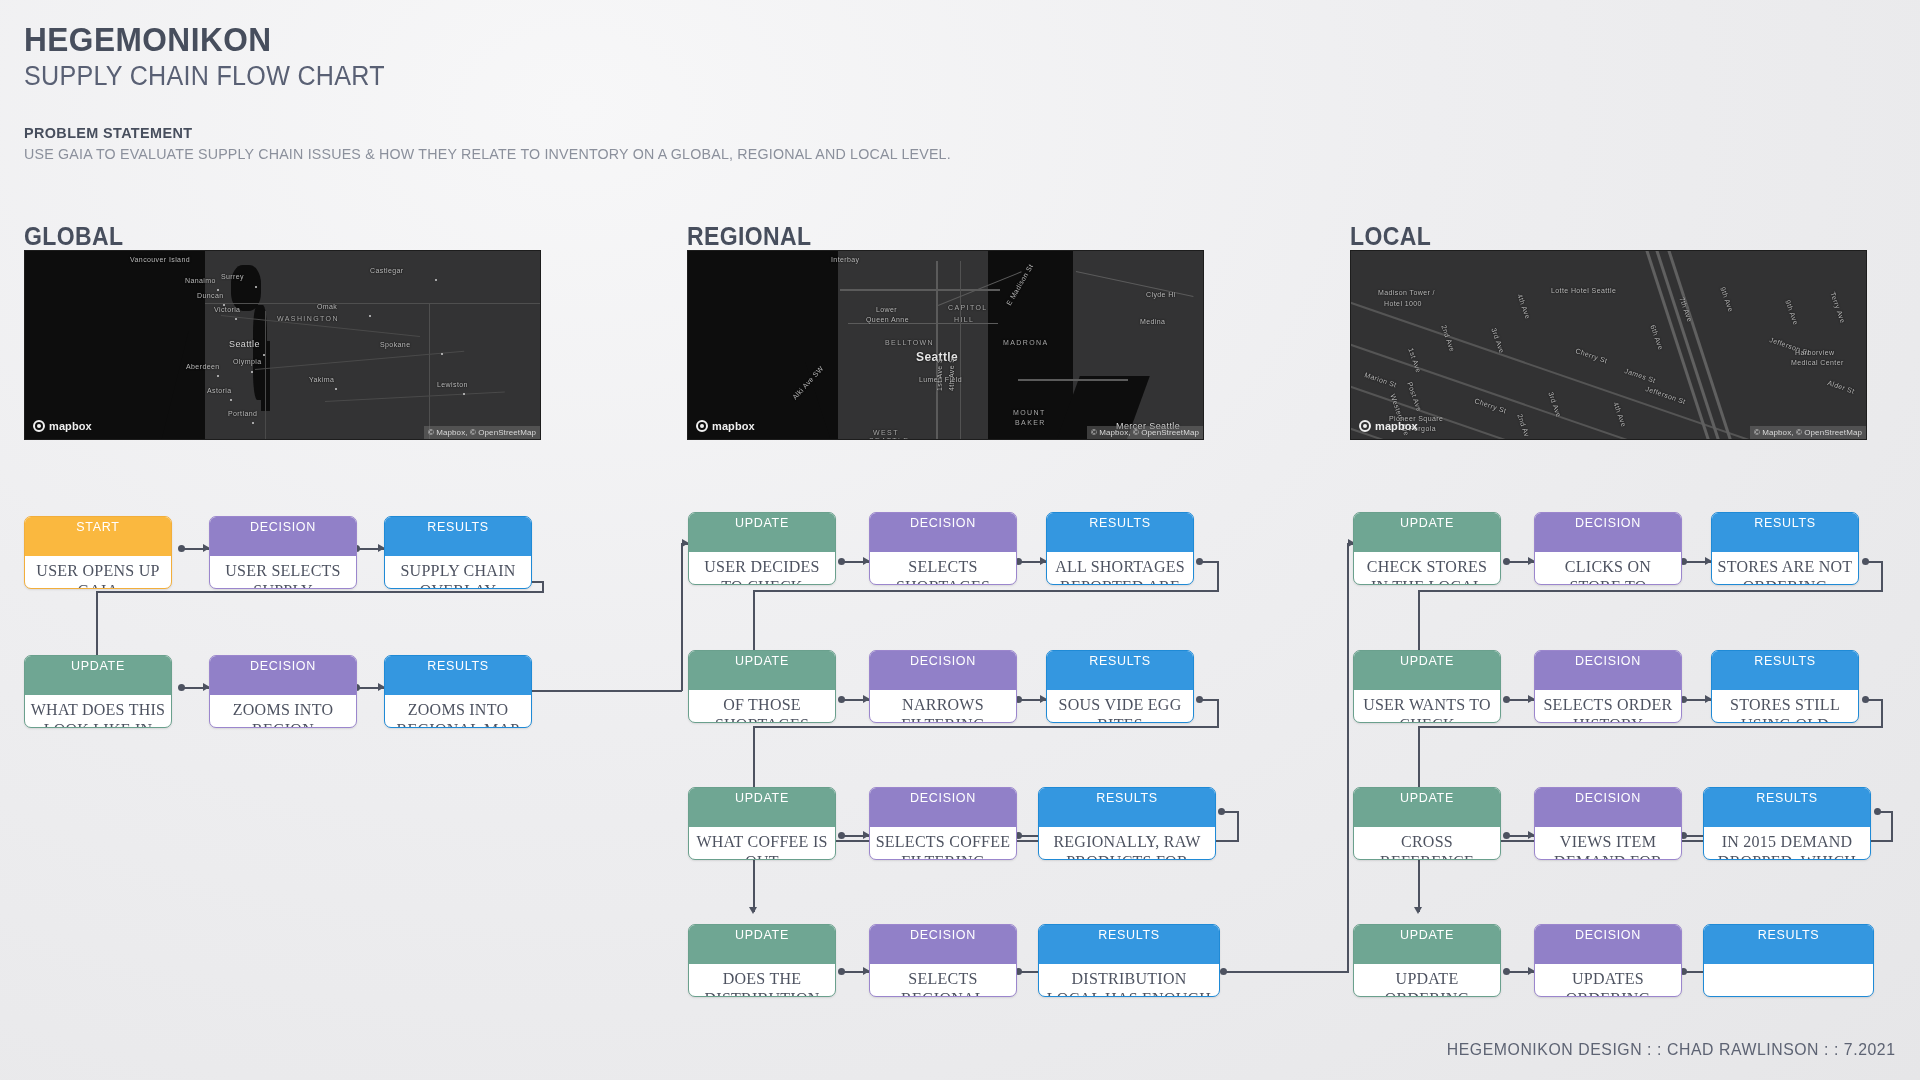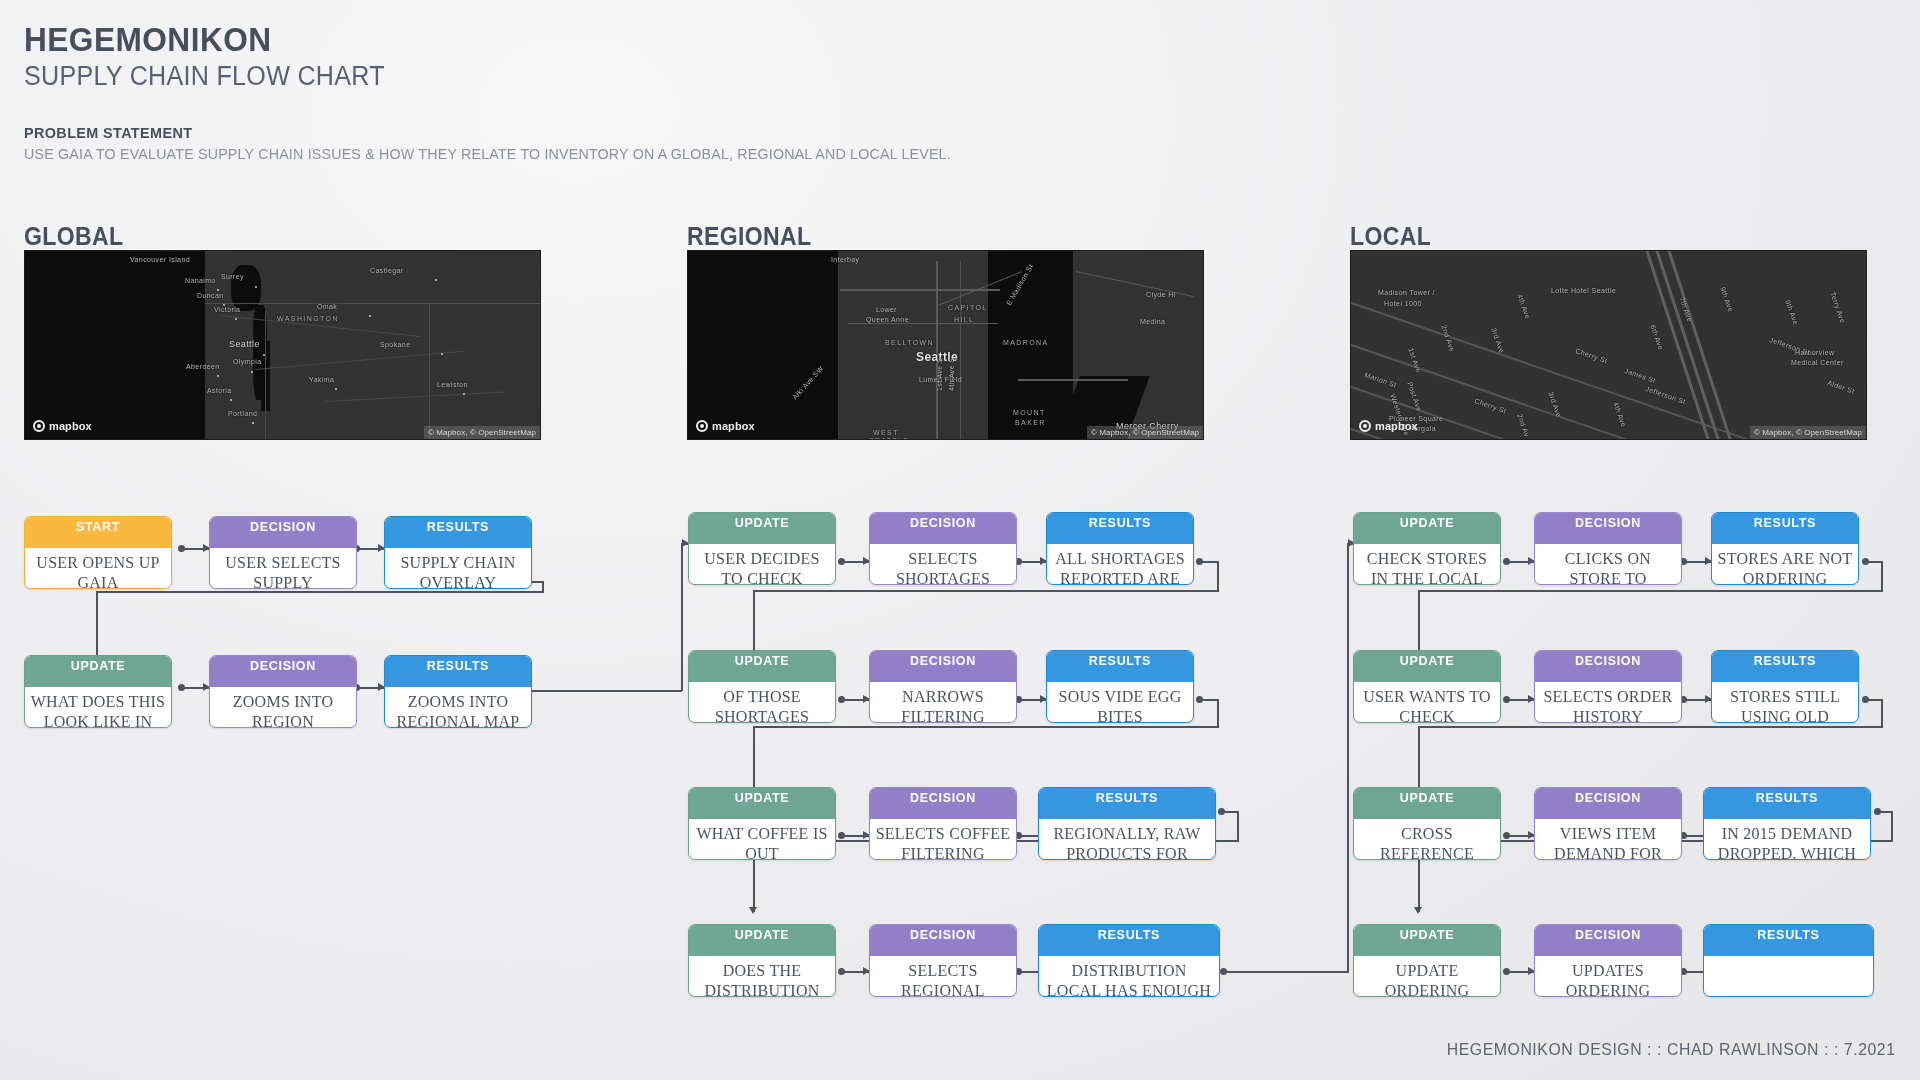--- a/index.html
+++ b/index.html
@@ -88,23 +88,23 @@
   }
 
   
   .node {
     position: absolute; border-radius: 7px; background: #ffffff;
     border: 1.5px solid #999; overflow: hidden;
     box-shadow: 0 1px 2px rgba(0,0,0,.10);
     display: flex; flex-direction: column;
   }
   .node-head {
-    color: #ffffff; font-size: 12.5px; font-weight: 700;
+    color: #ffffff; font-size: 12.5px; font-weight: 400;
     letter-spacing: .7px; text-align: center;
-    padding: 4px 2px 14px; line-height: 1;
+    padding: 4px 2px 22px; line-height: 1;
   }
   .node-body {
     flex: 1; display: flex; align-items: center; justify-content: center;
     text-align: center; font-size: 16px; line-height: 1.28;
     color: #4d5260; letter-spacing: .25px; padding: 5px 5px 9px; font-family: Liberation Serif, serif;
   }
   .node.t-start  { border-color: #f2ae3b; }
   .node.t-start  .node-head { background: #fab83f; }
   .node.t-update { border-color: #6aa08d; }
   .node.t-update .node-head { background: #6fa693; }
@@ -234,21 +234,21 @@
   <div class="map-label caps" style="left:315px;top:88px">MADRONA</div>
   <div class="map-label big" style="left:228px;top:99px">Seattle</div>
   <div class="map-label" style="left:231px;top:125px">Lumen Field</div>
   <div class="map-label" style="left:103px;top:145px;transform:rotate(-48deg);transform-origin:left top">Alki Ave SW</div>
   <div class="map-label" style="left:248px;top:140px;transform:rotate(-90deg);transform-origin:left top">1st Ave S</div>
   <div class="map-label" style="left:260px;top:140px;transform:rotate(-90deg);transform-origin:left top">4th Ave S</div>
   <div class="map-label caps" style="left:325px;top:158px">MOUNT</div>
   <div class="map-label caps" style="left:327px;top:168px">BAKER</div>
   <div class="map-label caps" style="left:185px;top:178px">WEST</div>
   <div class="map-label caps" style="left:181px;top:186px">SEATTLE</div>
-  <div class="map-label mid" style="left:428px;top:170px">Mercer Cherry</div>
+  <div class="map-label mid" style="left:428px;top:170px">Mercer Seattle</div>
   <div class="mapbox-logo">
     <span class="ring"></span>
     <span>mapbox</span>
   </div>
   <div class="map-attrib">© Mapbox, © OpenStreetMap</div>
 </div>
 
 <div class="map" id="map-local" style="left:1350px;top:250px;width:517px;background:#323233">
   <div class="map-road thick" style="left:-20px;top:44px;width:560px;transform:rotate(19deg);background:#555"></div>
   <div class="map-road thick" style="left:-20px;top:86px;width:560px;transform:rotate(19deg);background:#555"></div>

